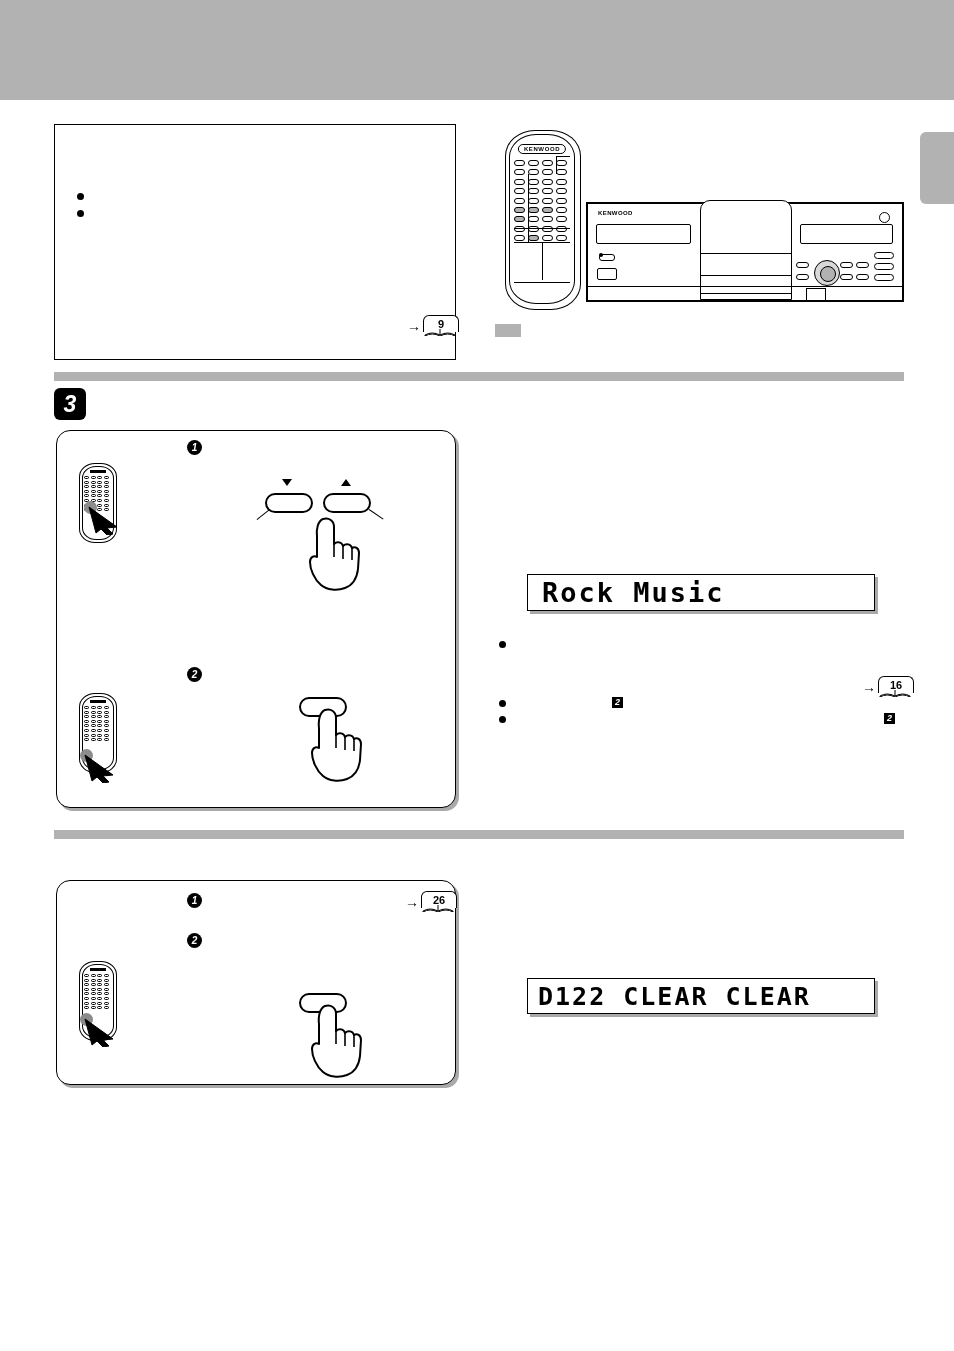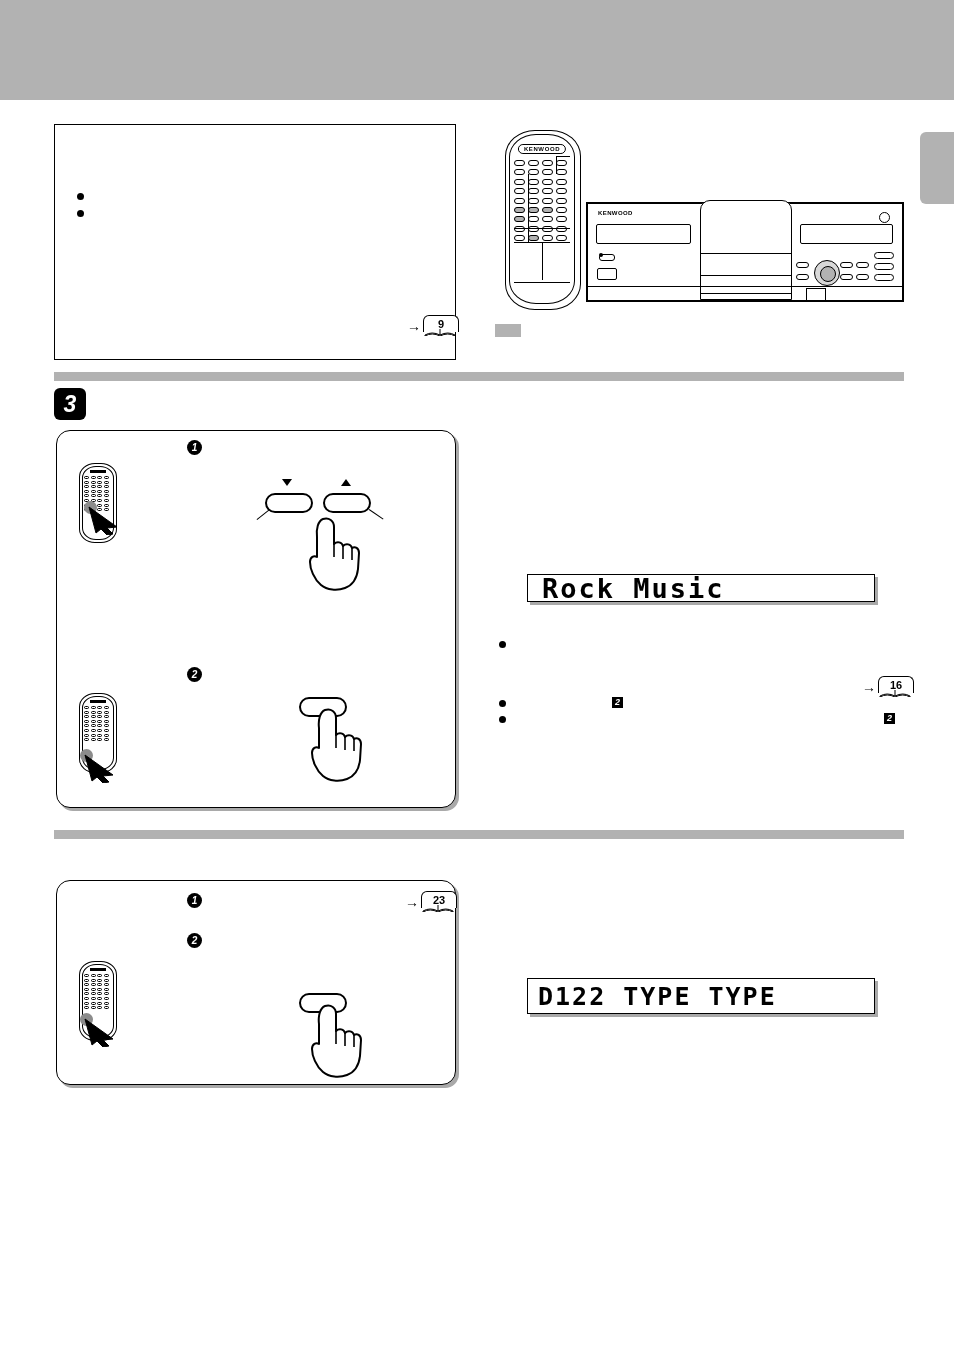--- a/index.html
+++ b/index.html
@@ -47,21 +47,21 @@
   .pageref .book .num{position:absolute;left:0;top:0;width:34px;height:16px;border:1.3px solid #000;
         border-bottom:none;border-radius:6px 6px 0 0;background:#fff;text-align:center;font-size:11px;
         line-height:16px;font-weight:bold;color:#000;}
   .pageref .book .pages{position:absolute;left:1px;top:14px;width:32px;height:7px;}
 
   
   .lcd{position:absolute;border:1.6px solid #000;background:#fff;box-sizing:border-box;
        box-shadow:3px 3px 0 0 #a9a9a9;display:flex;align-items:center;}
   .lcd-text{font-family:"DejaVu Sans Mono", monospace;font-weight:bold;letter-spacing:2px;color:#000;
             white-space:pre;}
-  .lcd-1{left:527px;top:574px;width:348px;height:28px;}
+  .lcd-1{left:527px;top:574px;width:348px;height:37px;}
   .lcd-1 .lcd-text{font-size:27px;padding-left:14px;}
   .lcd-2{left:527px;top:978px;width:348px;height:36px;}
   .lcd-2 .lcd-text{font-size:25px;padding-left:10px;}
 
   
   .remote-lg{position:absolute;left:505px;top:130px;width:74px;height:178px;}
   .remote-body{position:absolute;left:0;top:0;width:100%;height:100%;border:1.5px solid #000;
                border-radius:30px/26px;background:#fff;}
   .remote-inner{position:absolute;left:4px;top:4px;right:4px;bottom:4px;border:1px solid #000;
                 border-radius:27px/23px;}
@@ -414,21 +414,21 @@
 
 <div class="divider divider-2"></div>
 
 <div class="panel panel-clear">
   <div class="circ-num" style="left:130px;top:12px;">1</div>
   <div class="circ-num" style="left:130px;top:52px;">2</div>
 
   <div class="pageref" style="left:348px;top:10px;">
     <span class="arrow">→</span>
     <span class="book">
-      <span class="num">23</span>
+      <span class="num">26</span>
       <svg class="pages" viewBox="0 0 32 7">
         <path d="M16 0 L16 6 M1 6 Q8 2 16 6 Q24 2 31 6 L31 7 Q24 3 16 7 Q8 3 1 7 Z" fill="none" stroke="#000" stroke-width="1"></path>
       </svg>
     </span>
   </div>
 
   <div class="remote-sm" style="left:22px;top:80px;">
     <div class="body"></div>
     <div class="inner"></div>
     <div class="brand"></div>
@@ -489,14 +489,14 @@
   </div>
 
   <div class="pill" style="left:242px;top:112px;width:48px;height:20px;"></div>
   <svg style="position:absolute;left:250px;top:118px;" width="70" height="82" viewBox="0 0 70 80">
     <path d="M18 6 C13 8 11 16 12 24 L12 44 C9 42 5 44 5 49 C5 56 9 66 16 72 C22 77 32 78 40 75 C48 72 52 65 53 56 L54 40 C54 35 50 33 47 35 C46 31 41 30 38 33 C37 29 32 28 29 31 L29 14 C29 8 24 4 18 6 Z" fill="#fff" stroke="#000" stroke-width="2" stroke-linejoin="round"></path>
     <path d="M29 31 L29 44 M38 33 L38 46 M47 35 L47 47" fill="none" stroke="#000" stroke-width="1.6"></path>
   </svg>
 </div>
 
 <div class="lcd lcd-2">
-  <span class="lcd-text">D122 TYPE TYPE</span>
+  <span class="lcd-text">D122 CLEAR CLEAR</span>
 </div>
 
 </body></html>

